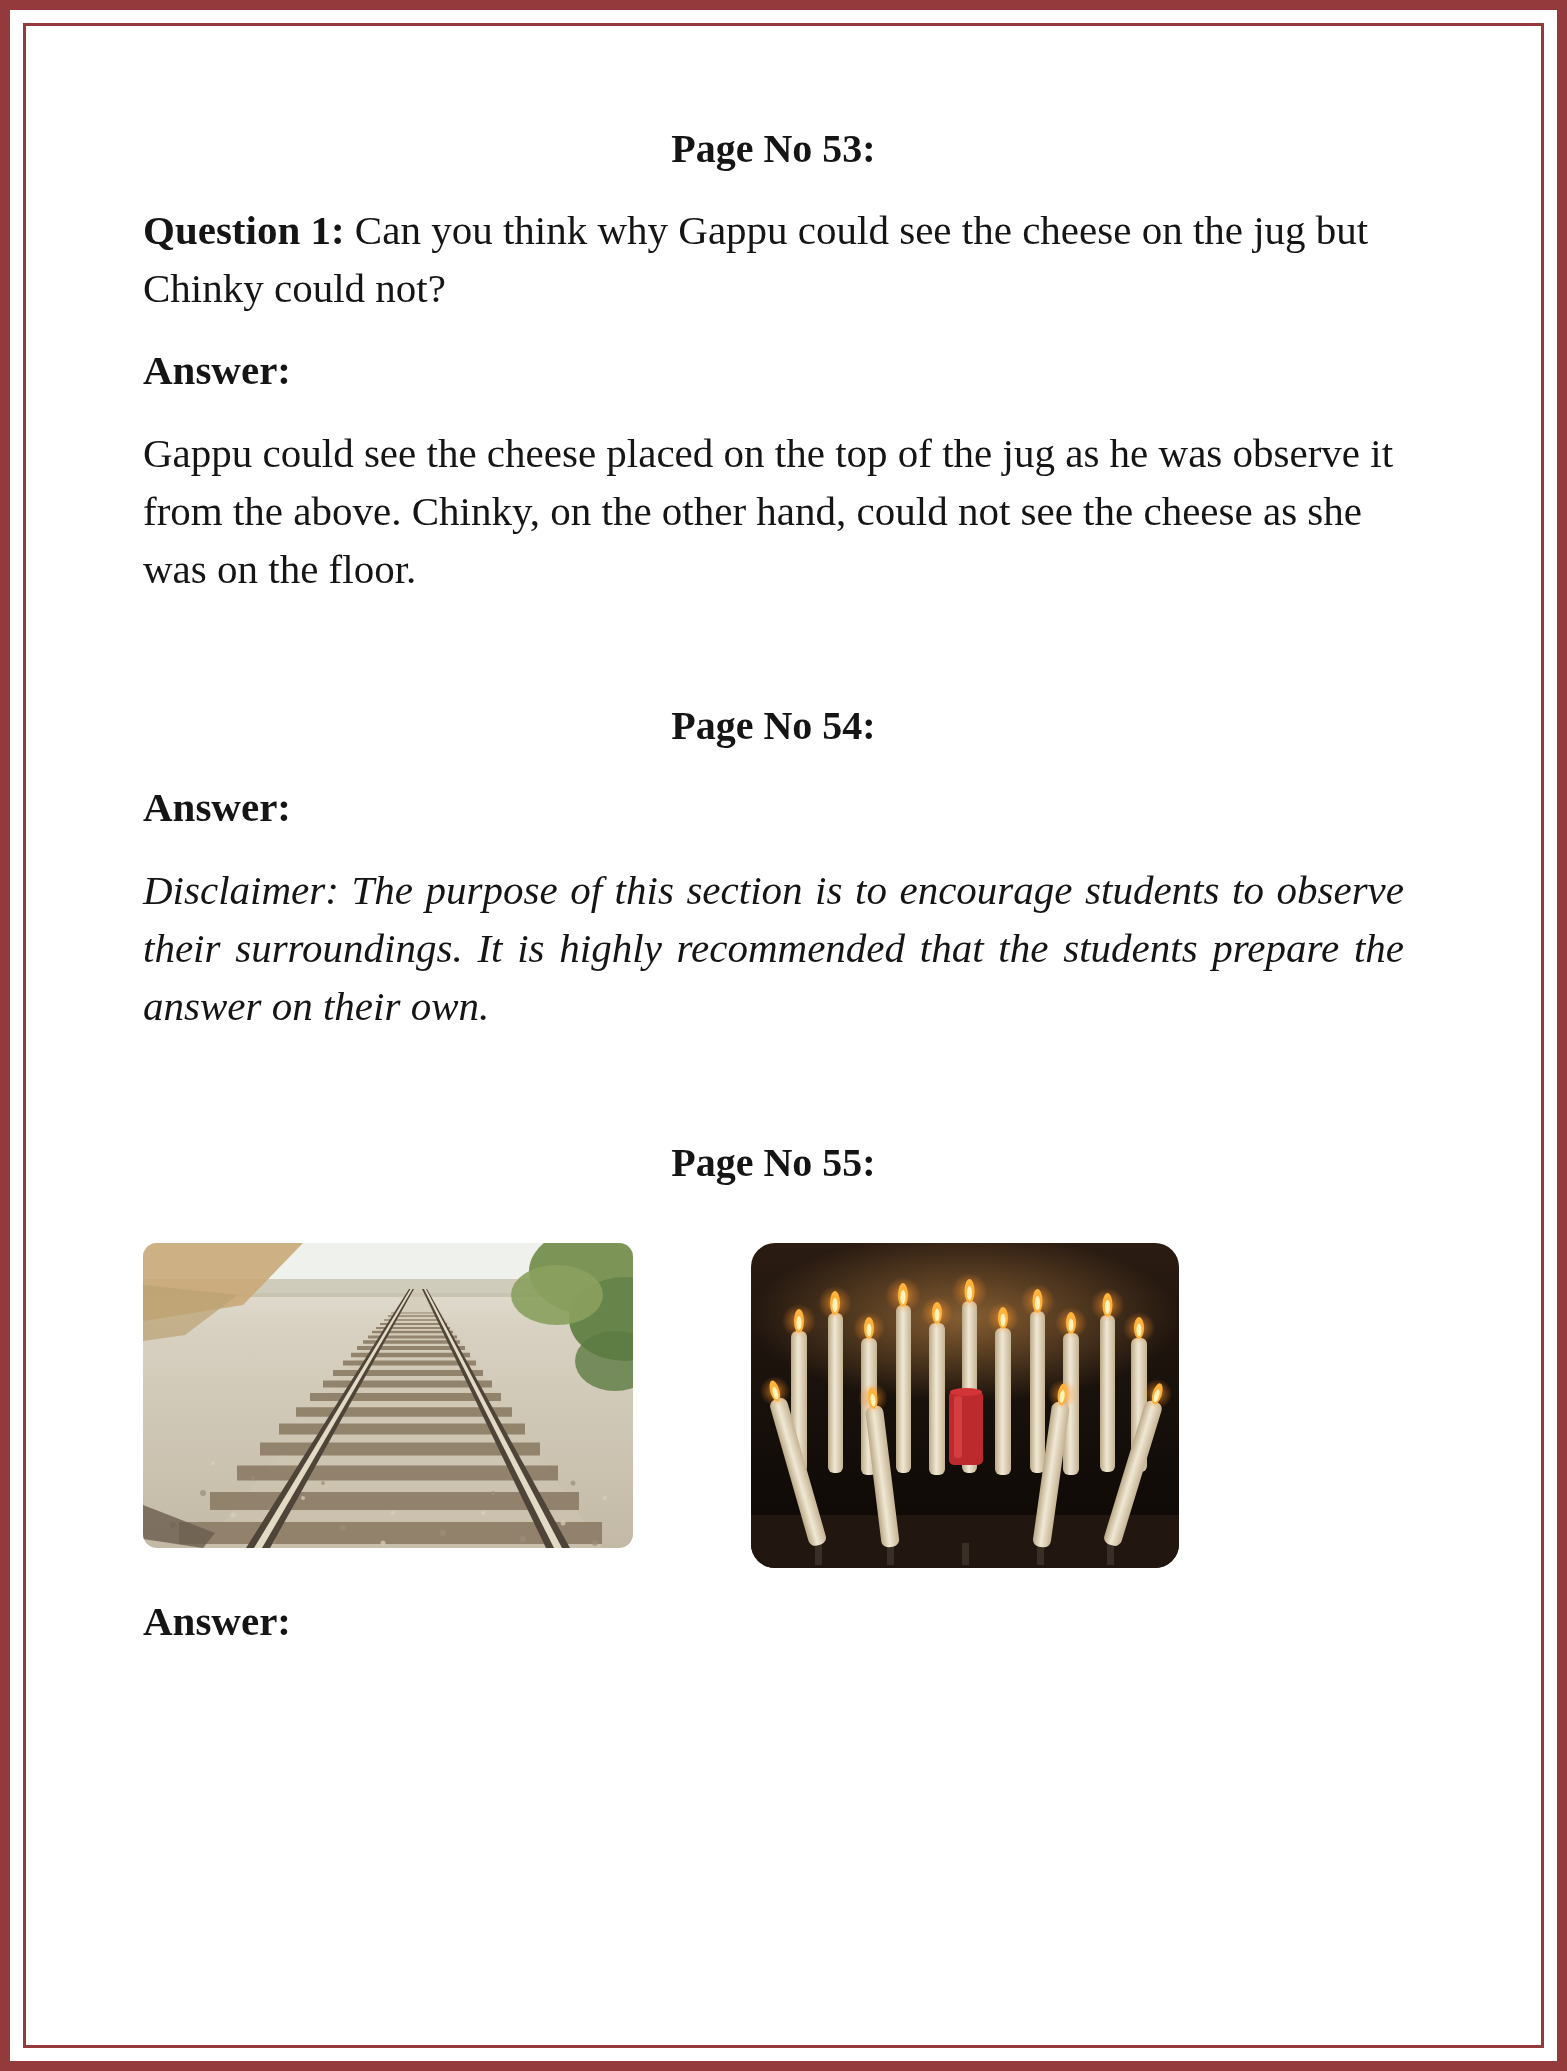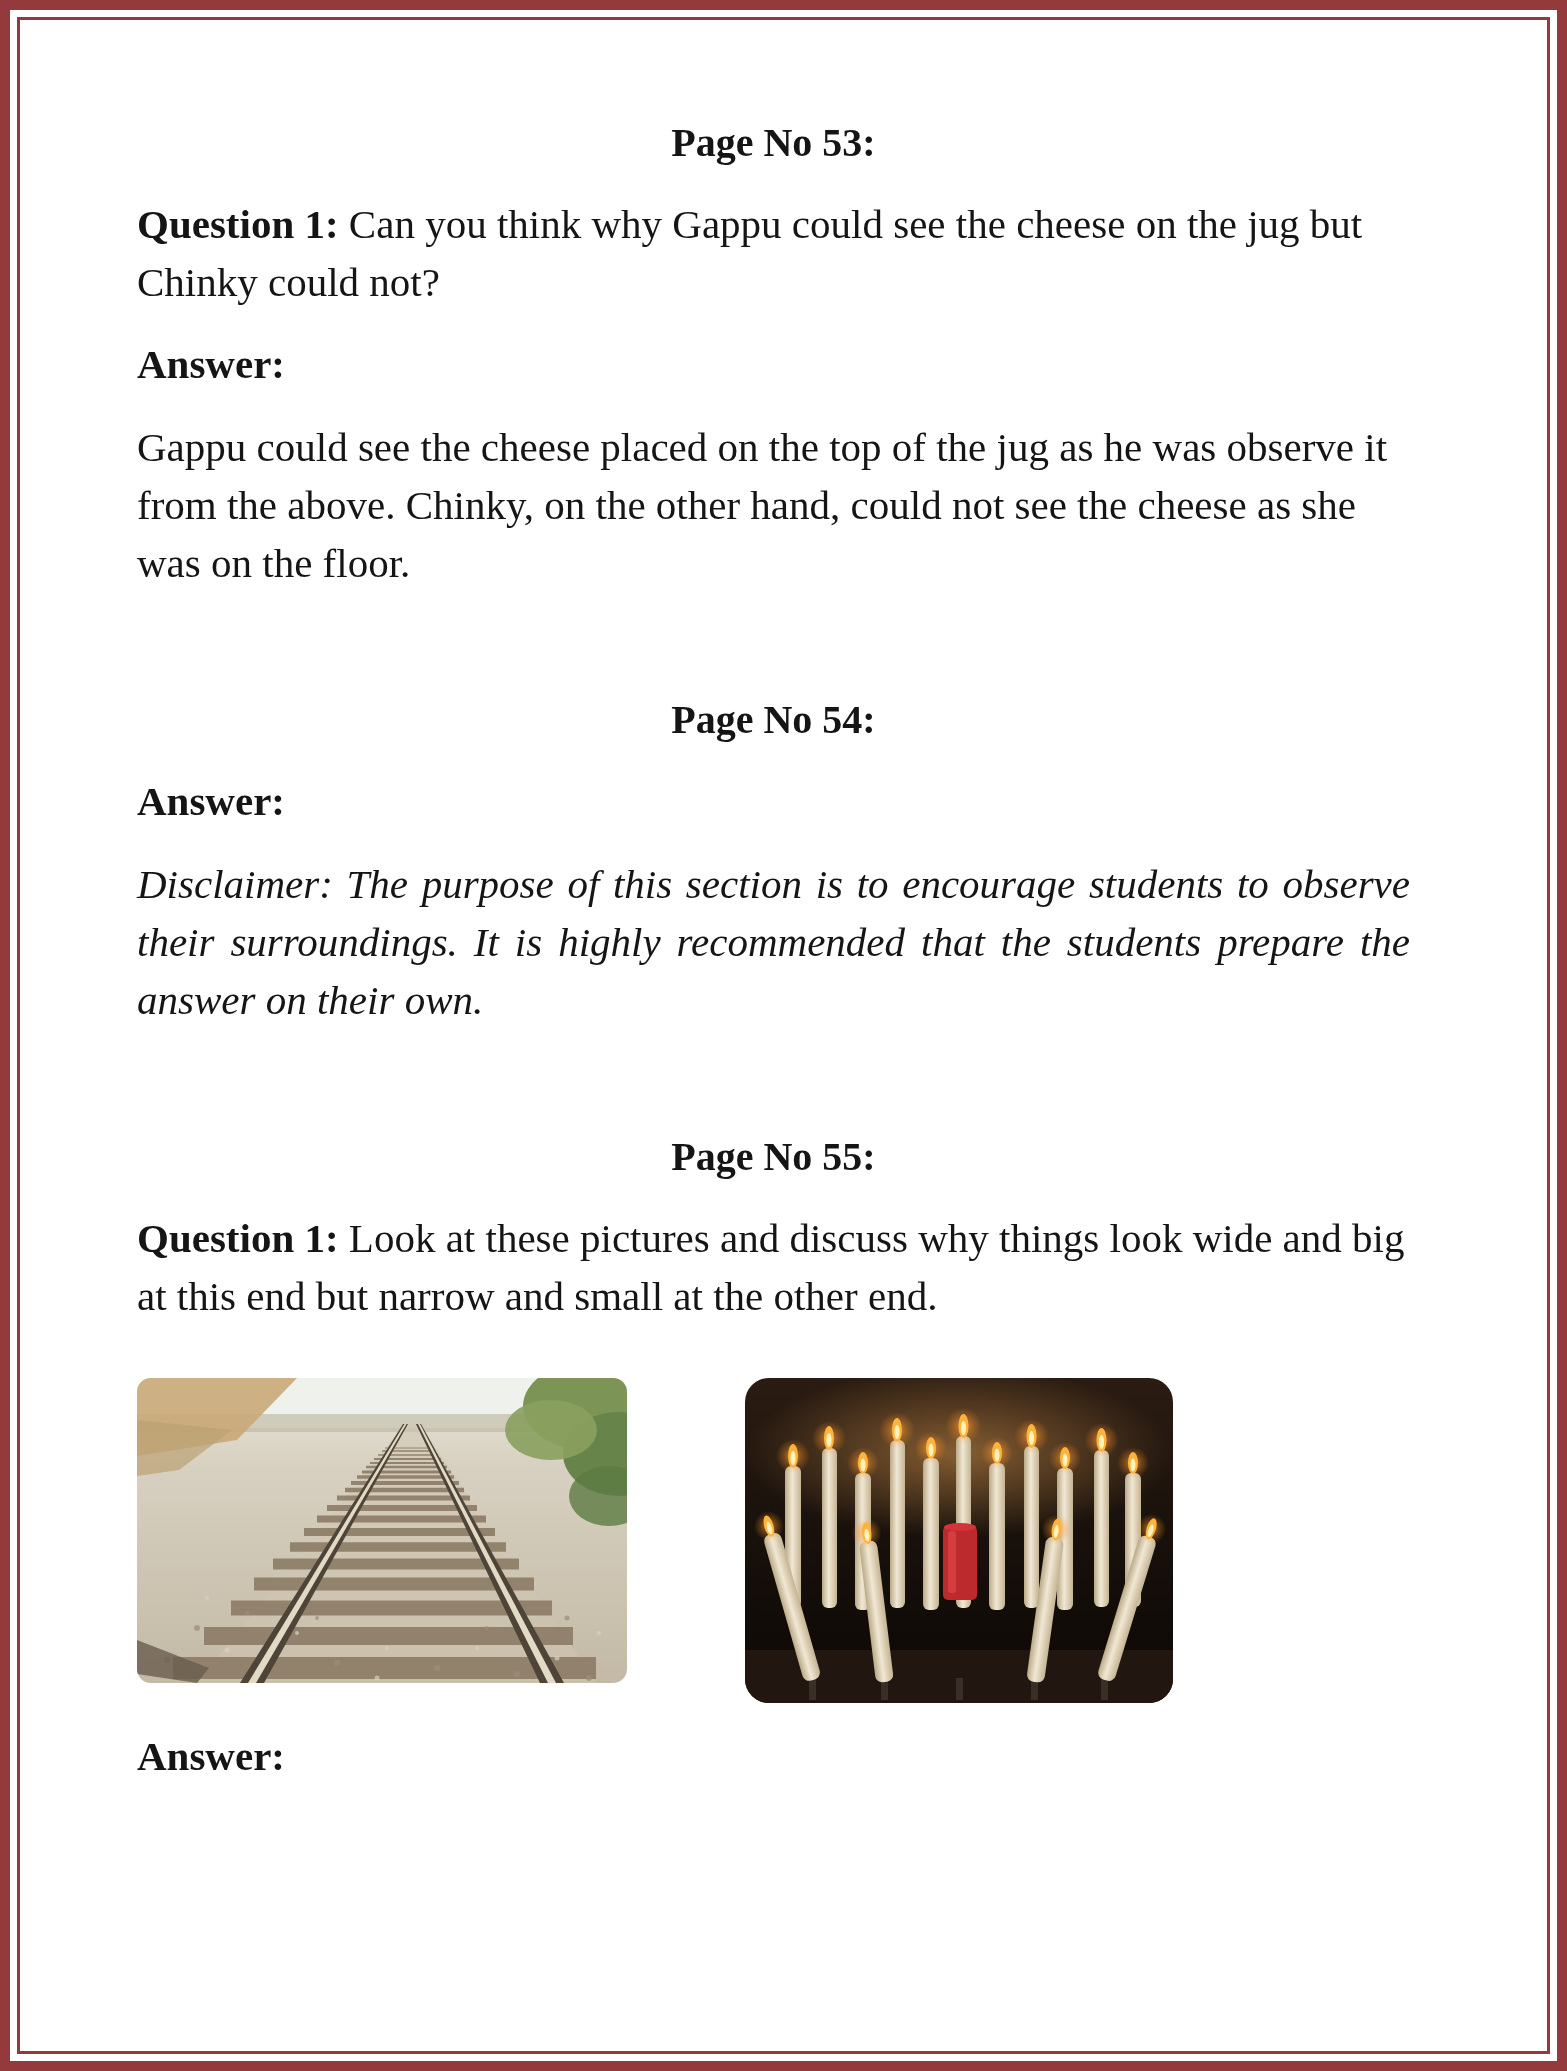--- a/index.html
+++ b/index.html
@@ -2,21 +2,21 @@
 <html><head>
 <meta charset="utf-8">
 <style>
   html, body { margin: 0; padding: 0; background: #ffffff; }
   .page {
     width: 1567px;
     height: 2071px;
     box-sizing: border-box;
     background: #ffffff;
     border: 10px solid #943a3c;
-    padding: 7px;
+    padding: 13px;
     position: relative;
     font-family: "Liberation Serif", serif;
     color: #151515;
   }
   .frame {
     width: 100%;
     height: 100%;
     box-sizing: border-box;
     border: 3px solid #943a3c;
     padding: 95px 137px 0 117px;
@@ -77,24 +77,20 @@
 
     <p class="para b">Answer:</p>
 
     <p class="para justify">
       <span class="bi">Disclaimer:</span>
       <span class="i">The purpose of this section is to encourage students to observe their surroundings. It is highly recommended that the students prepare the answer on their own.</span>
     </p>
 
     <h2 class="section-heading spaced">Page No 55:</h2>
 
-    <p class="para">
-      <span class="b">Question 1:</span>
-      <span>Look at these pictures and discuss why things look wide and big at this end but narrow and small at the other end.</span>
-    </p>
 
     <div class="photos-row">
 
       <div class="photo railway">
         <svg viewBox="0 0 490 305" preserveAspectRatio="none" aria-hidden="true">
           <defs>
             <linearGradient id="rwBg" x1="0" y1="0" x2="0" y2="1">
               <stop offset="0" stop-color="#eae8df"></stop>
               <stop offset="0.28" stop-color="#d8d1c1"></stop>
               <stop offset="1" stop-color="#c3b9a6"></stop>

